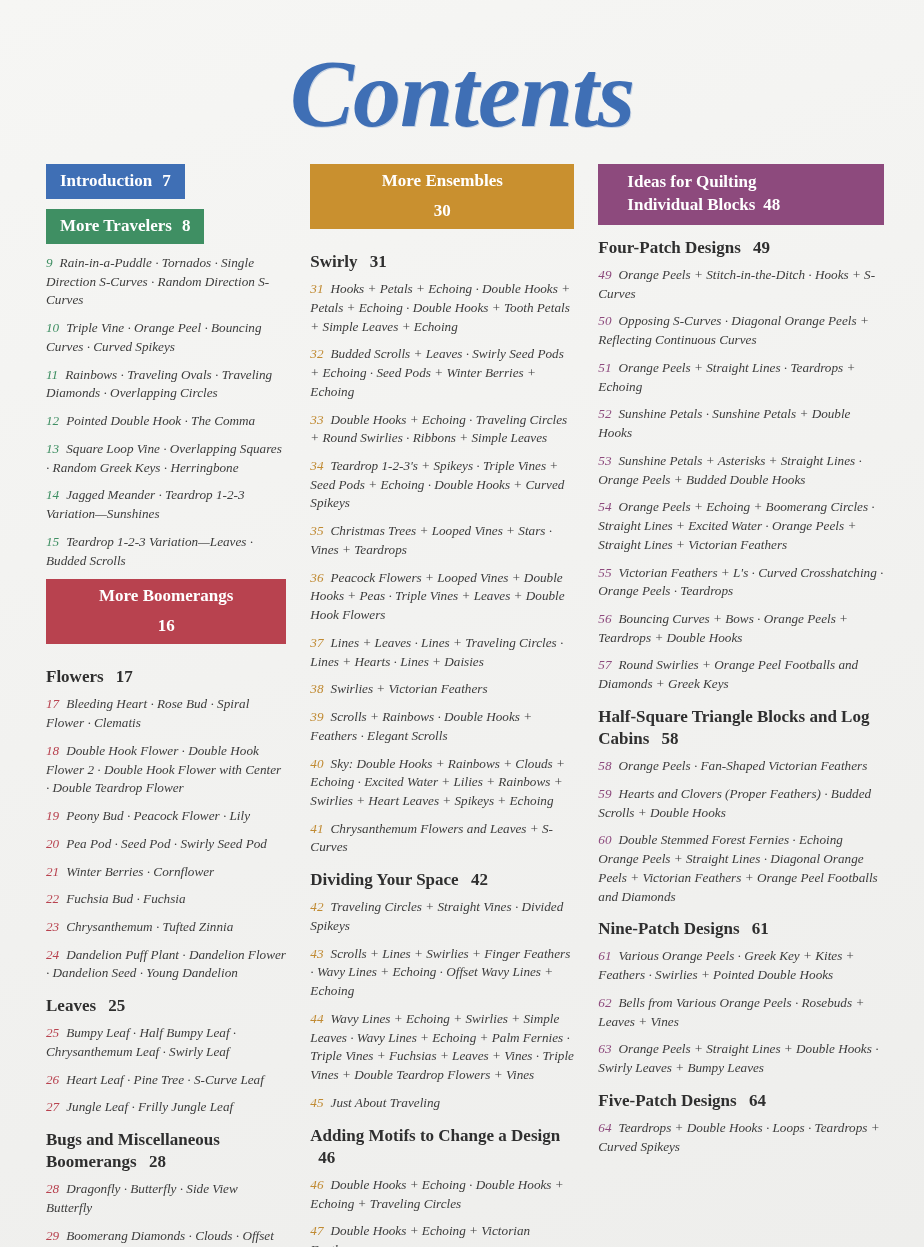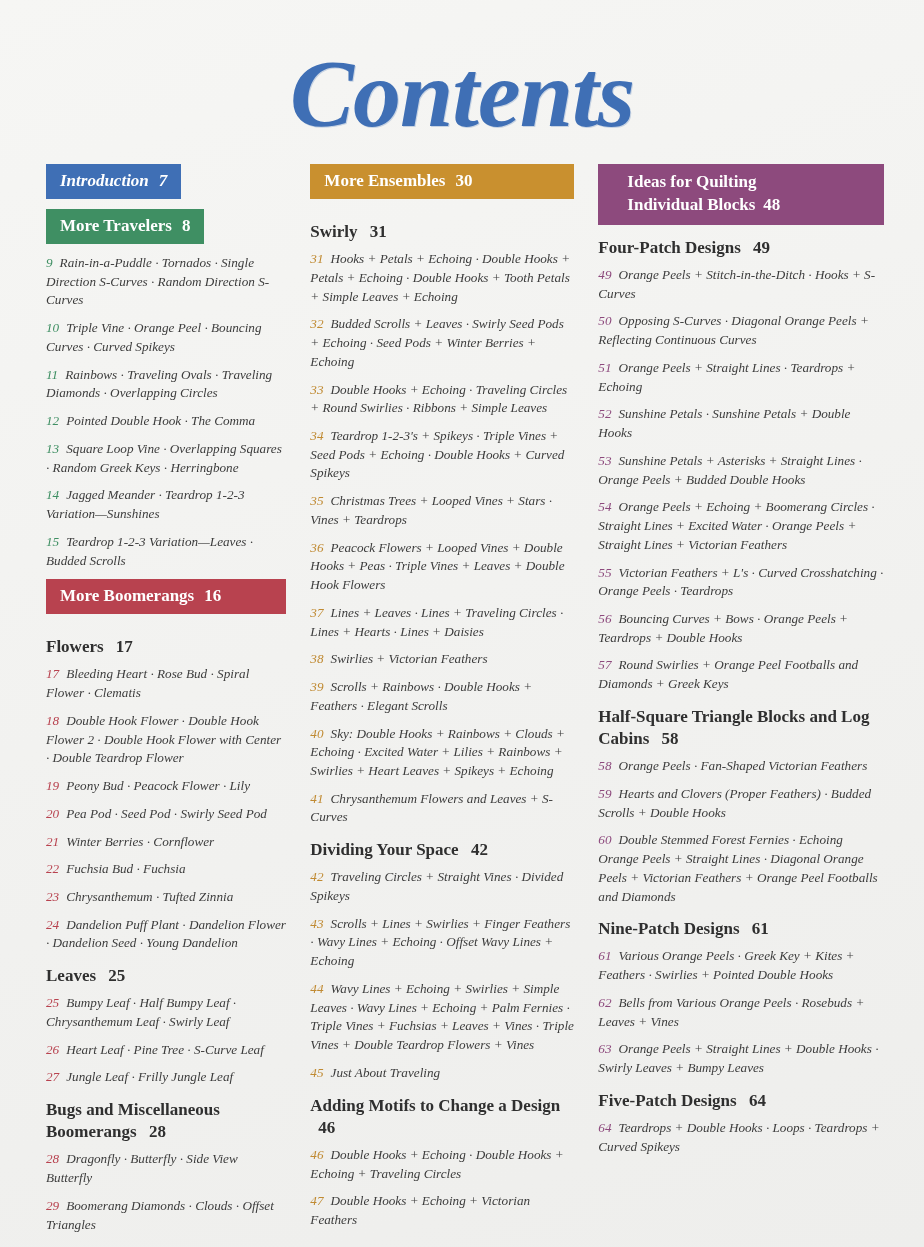--- a/index.html
+++ b/index.html
@@ -94,27 +94,27 @@
   }
   .entry .txt {
     color: #3c3c3c;
   }
   
   .c-green .pg { color: #3f8f63; }
   .c-red .pg { color: #b8424f; }
   .c-orange .pg { color: #c08a32; }
   .c-purple .pg { color: #8d4a7d; }
 
-  .bg-blue { background: #3f6fb5; font-style: italic; }
+  .bg-blue { background: #3f6fb5; }
   .bg-green { background: #3f8f63; }
   .bg-red { background: #b8424f; }
   .bg-orange { background: #c9902f; }
   .bg-purple { background: #8d4a7d; padding-left: 29px; }
 
-  .w-full { width: 100%; }
+  .w-full { width: 100%; flex-direction: column; }
 </style>
 </head>
 <body>
 
 <div class="page">
 
   <div class="title">Contents</div>
 
   <div class="columns">
 

